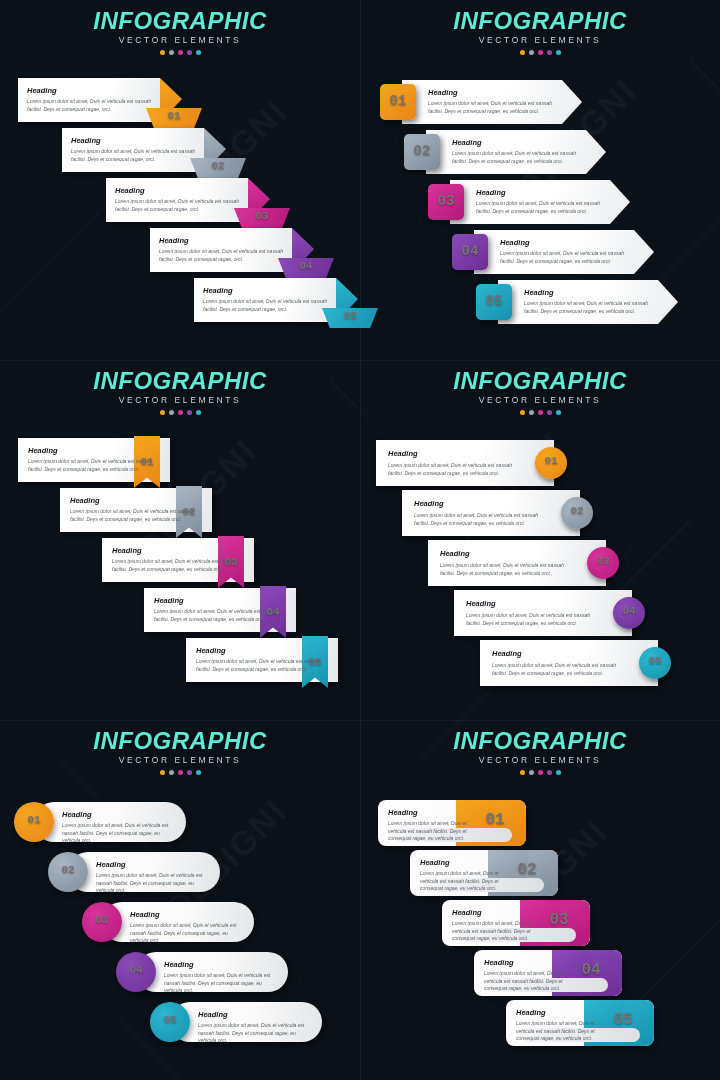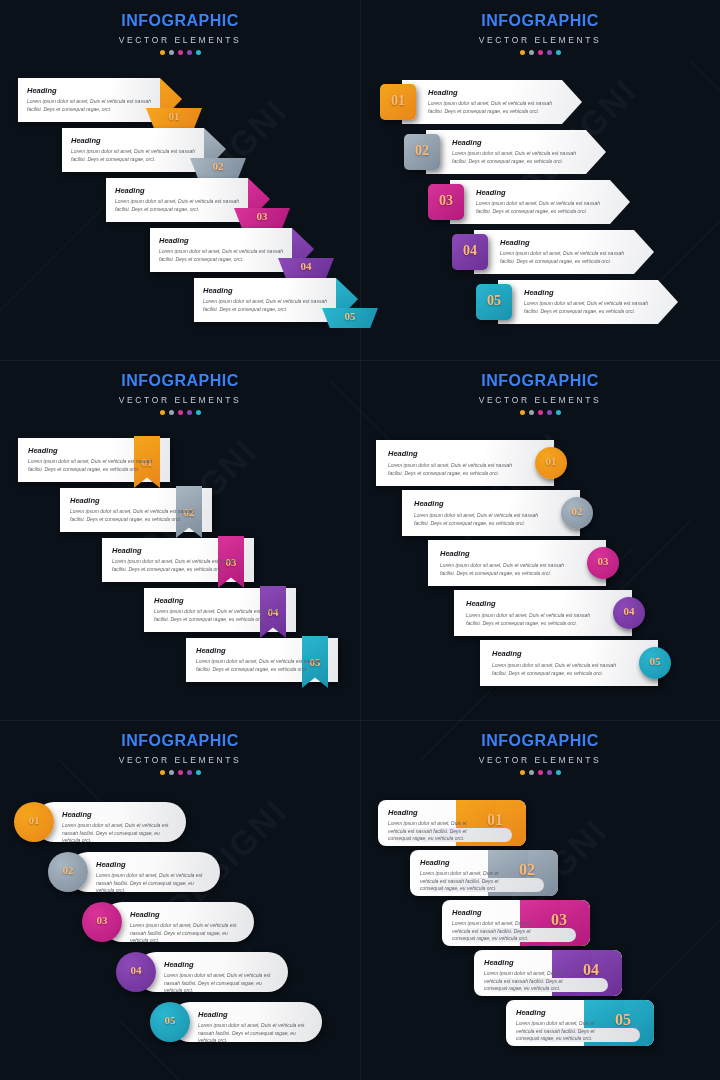--- a/index.html
+++ b/index.html
@@ -31,34 +31,34 @@
   .panel { position:absolute; width:360px; height:360px; }
   .p0 { left:0;   top:0; }
   .p1 { left:360px; top:0; }
   .p2 { left:0;   top:360px; }
   .p3 { left:360px; top:360px; }
   .p4 { left:0;   top:720px; }
   .p5 { left:360px; top:720px; }
 
   .head { position:absolute; left:0; top:10px; width:360px; text-align:center; }
   .head .title {
-    color:#3b82f6; font-weight:bold; font-size:16px; letter-spacing:0.5px;
-    line-height:22px; text-shadow:0 1px 3px rgba(0,0,0,0.6);
+    color:#5eead4; font-weight:bold; font-size:24px; letter-spacing:0.5px;
+    line-height:22px; text-shadow:0 1px 3px rgba(0,0,0,0.6);font-style:italic;
   }
   .head .sub {
     color:#c9cdd4; font-size:8.5px; letter-spacing:2.6px; margin-top:3px;
   }
   .dots { margin-top:5px; display:flex; justify-content:center; gap:4px; }
   .dots i { display:block; width:5px; height:5px; border-radius:50%; }
 
   .bodytxt { font-style:italic; color:#5c5f66; font-size:5px; line-height:7.5px;
              font-family:"Liberation Sans", sans-serif; }
   .headtxt { font-style:italic; font-weight:bold; color:#15181d; font-size:7.5px;
              font-family:"Liberation Sans", sans-serif;text-align:center; }
-  .num { color:#fdba74; font-weight:bold; font-family:Liberation Serif, serif;
+  .num { color:#737373; font-weight:bold; font-family:Liberation Mono, monospace;
          text-shadow:0 1px 2px rgba(0,0,0,0.35); }
 
   
   .s1-item { position:absolute; height:44px; }
   .s1-bar {
     position:absolute; left:0; top:0; height:44px; width:142px;
     background:linear-gradient(100deg,#ffffff 0%,#ffffff 62%,#e9eaec 100%);
     box-shadow:2px 3px 6px rgba(0,0,0,0.45);
   }
   .s1-tip {

